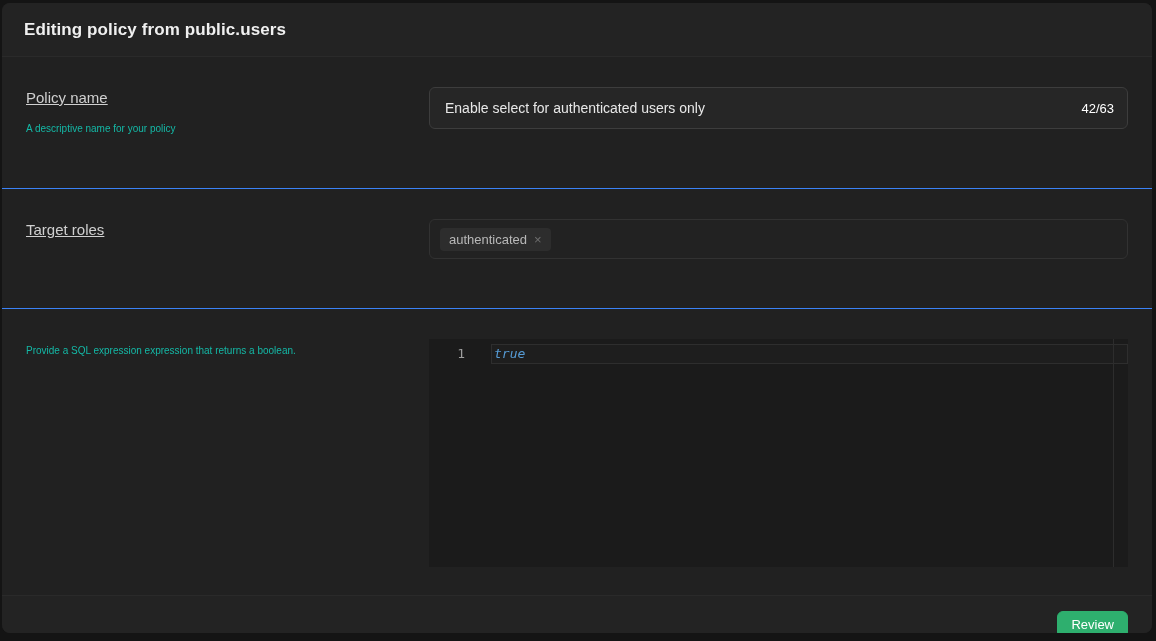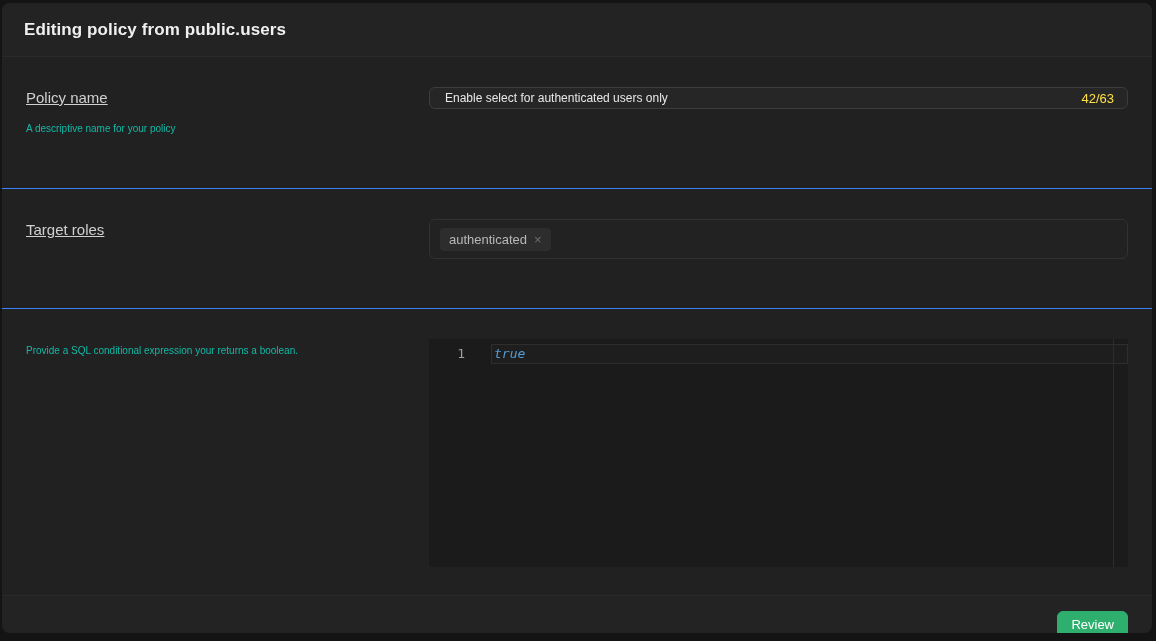--- a/index.html
+++ b/index.html
@@ -51,36 +51,36 @@
   }
   .sec-desc {
     color: #14b8a6;
     font-size: 10px;
     line-height: 20px;
   }
   
   .text-input-wrap { position: relative; }
   .text-input {
     width: 100%;
-    height: 22px;
+    height: 42px;
     background: #262626;
     border: 1px solid #3d3d3d;
     border-radius: 6px;
     color: #e8e8e8;
-    font-size: 12px;
+    font-size: 14px;
     font-family: "Liberation Sans", sans-serif;
     padding: 0 64px 0 15px;
     outline: none;
   }
   .char-counter {
     position: absolute;
     right: 14px;
     top: 50%;
     transform: translateY(-50%);
-    color: #fde047;
+    color: #ffffff;
     font-size: 13px;
   }
   
   .multi-select {
     height: 40px;
     background: #222222;
     border: 1px solid #323232;
     border-radius: 6px;
     display: flex;
     align-items: center;
@@ -195,21 +195,21 @@
           <span class="role-tag">
             <span class="role-tag-label">authenticated</span>
             <span class="role-tag-remove">×</span>
           </span>
         </div>
       </div>
     </div>
 
     <div class="section section-using">
       <div class="sec-left">
-        <div class="sec-desc">Provide a SQL conditional expression your returns a boolean.</div>
+        <div class="sec-desc">Provide a SQL expression expression that returns a boolean.</div>
       </div>
       <div class="sec-right">
         <div class="code-editor">
           <div class="code-line">
             <div class="gutter">1</div>
             <div class="code-content">true</div>
           </div>
           <div class="overview-ruler"></div>
         </div>
       </div>

